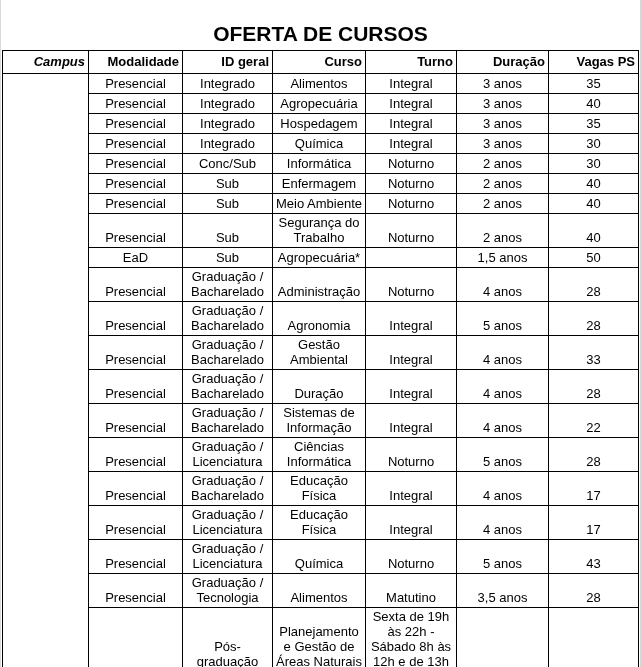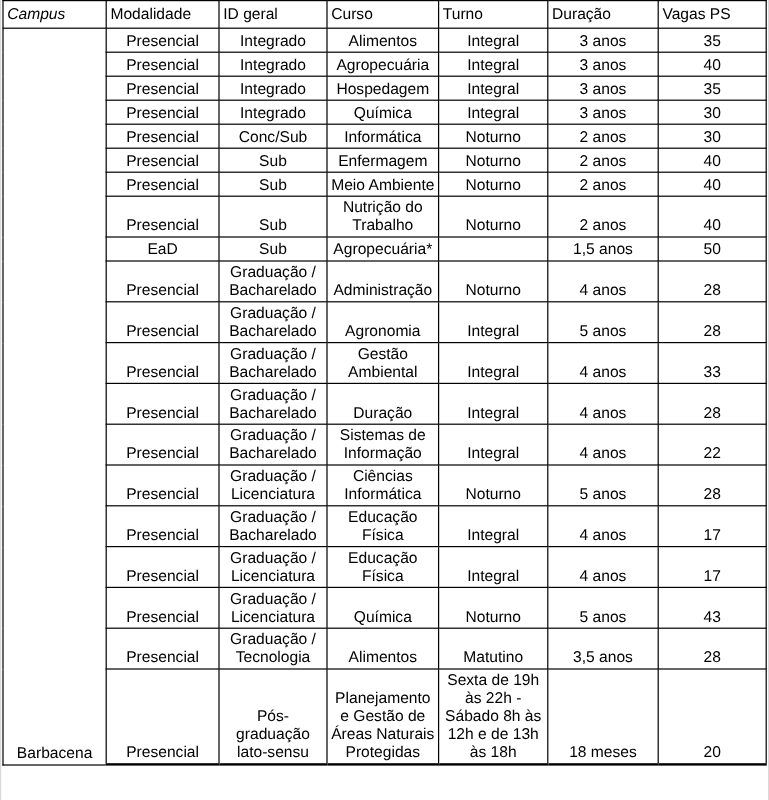--- a/index.html
+++ b/index.html
@@ -40,43 +40,44 @@
   table.courses td {
     border: 1px solid #000000;
     padding: 1px 3px 2px 3px;
     overflow: hidden;
     word-wrap: break-word;
   }
   table.courses tr:last-child td {
     border-bottom: 2px solid #000000;
   }
   table.courses th {
-    font-weight: normal;
+    font-weight: bold;
     height: 19px;
-    text-align: left;
+    text-align: right;
     vertical-align: middle;
   }
   th.h-campus { font-style: italic; }
   th.h-curso  { text-align: left; }
   table.courses td {
     text-align: center;
     vertical-align: bottom;
     height: 16px;
   }
   td.c-campus {
     vertical-align: middle;
     text-align: center;
   }
   td.c-curso { text-align: left; }
 </style>
 </head>
 <body>
 
 <div class="sheet">
 
+  <div class="title">OFERTA DE CURSOS</div>
 
   <table class="courses">
     <colgroup>
       <col style="width:86px">
       <col style="width:94px">
       <col style="width:90px">
       <col style="width:93px">
       <col style="width:91px">
       <col style="width:92px">
       <col style="width:90px">
@@ -146,21 +147,21 @@
     <td class="c-mod">Presencial</td>
     <td class="c-id">Sub</td>
     <td class="c-curso">Meio Ambiente</td>
     <td class="c-turno">Noturno</td>
     <td class="c-dur">2 anos</td>
     <td class="c-vagas">40</td>
   </tr>
         <tr>
     <td class="c-mod">Presencial</td>
     <td class="c-id">Sub</td>
-    <td class="c-curso">Nutrição do Trabalho</td>
+    <td class="c-curso">Segurança do Trabalho</td>
     <td class="c-turno">Noturno</td>
     <td class="c-dur">2 anos</td>
     <td class="c-vagas">40</td>
   </tr>
         <tr>
     <td class="c-mod">EaD</td>
     <td class="c-id">Sub</td>
     <td class="c-curso">Agropecuária*</td>
     <td class="c-turno"></td>
     <td class="c-dur">1,5 anos</td>

